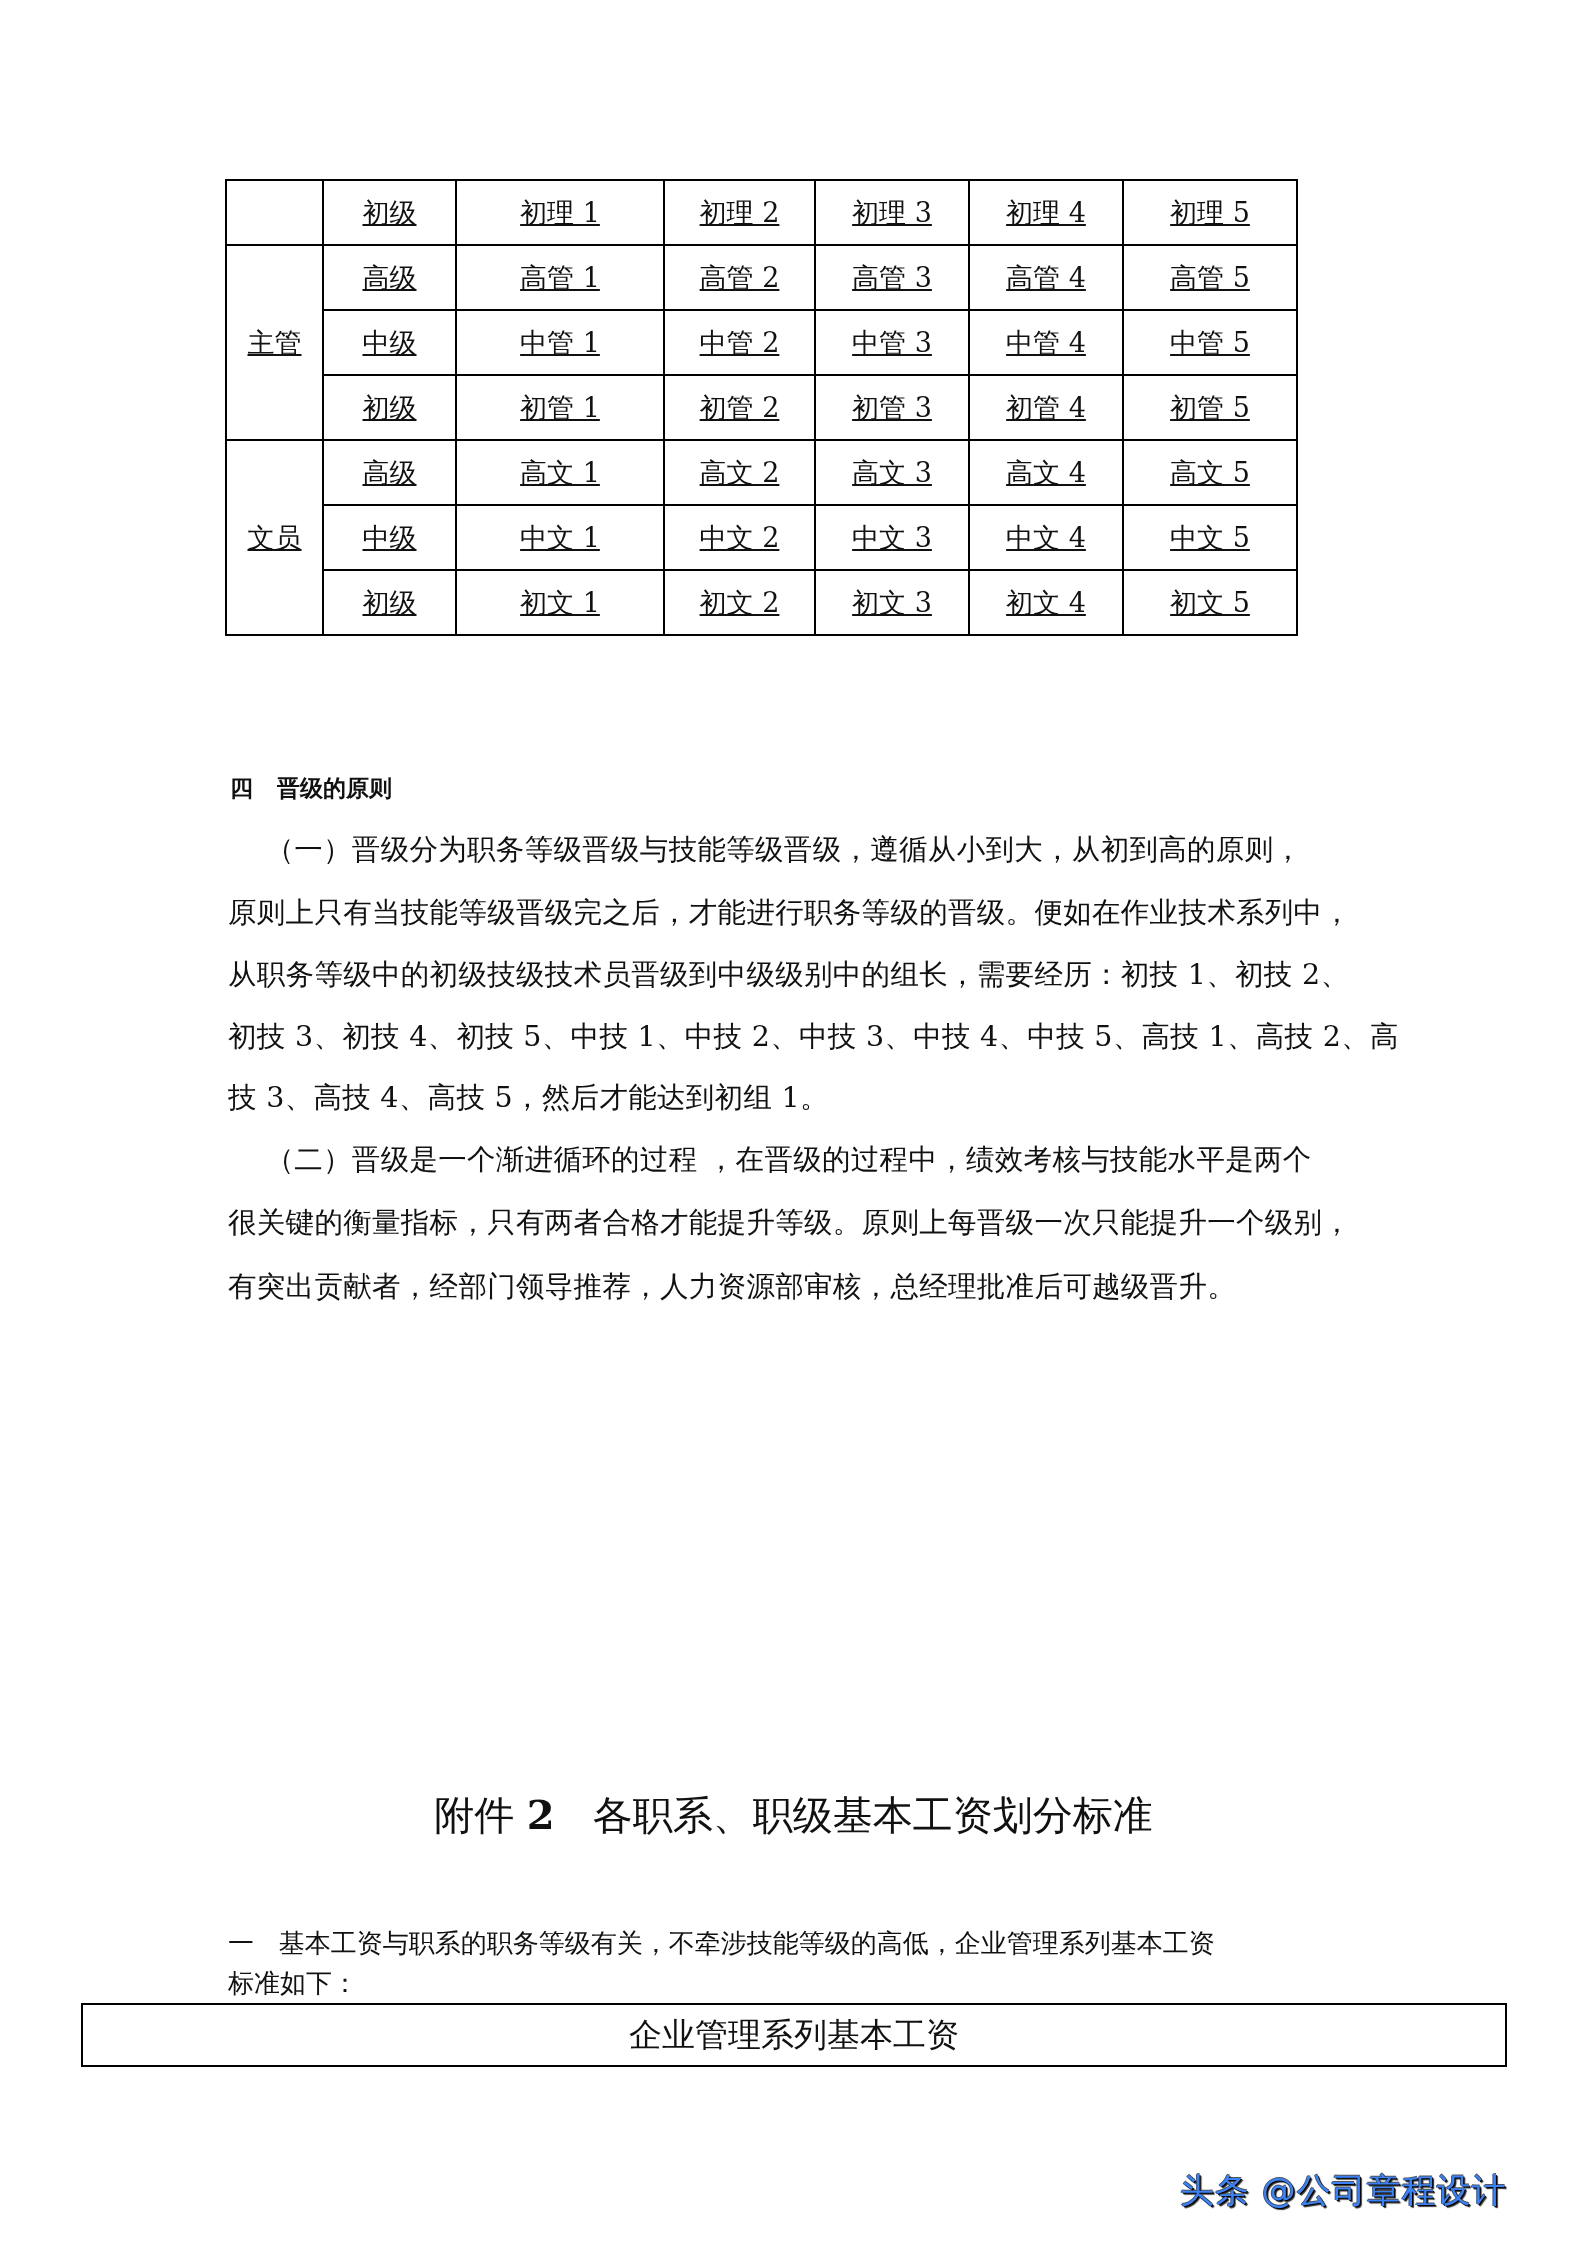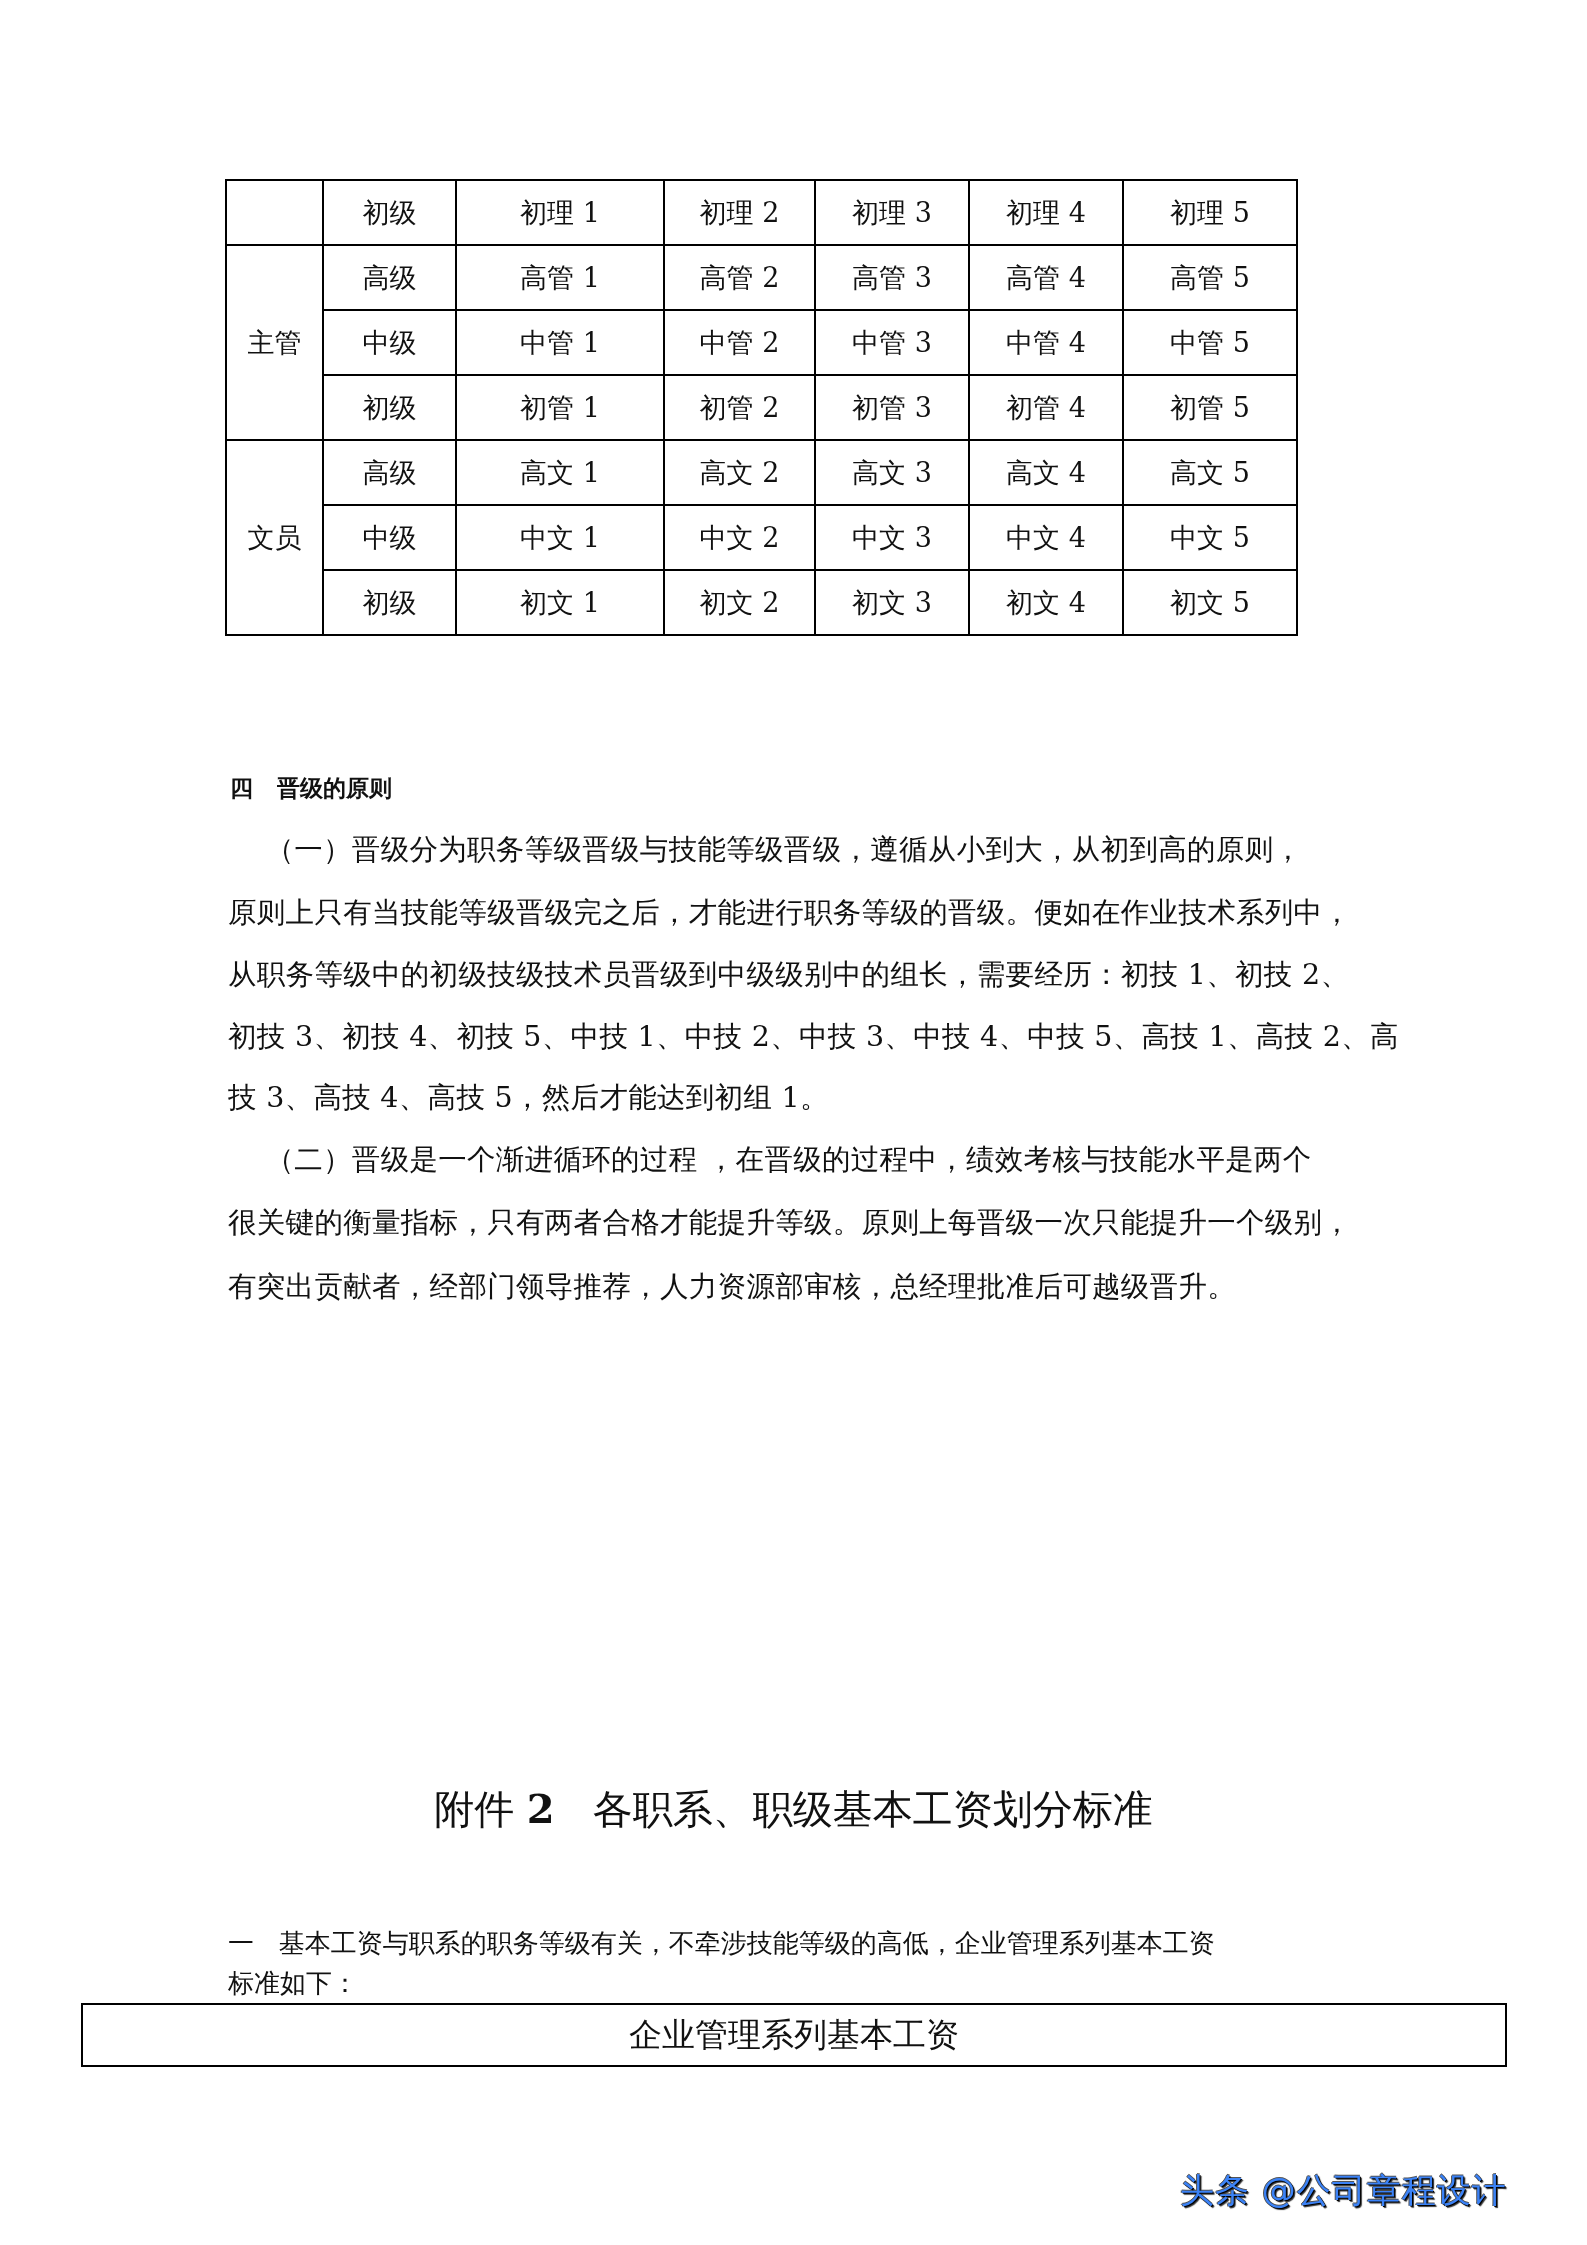--- a/index.html
+++ b/index.html
@@ -17,20 +17,21 @@
     }
     table.grade td {
       border: 2.5px solid #000;
       height: 63px;
       padding: 0;
       text-align: center;
       vertical-align: middle;
       font-size: 27px;
       line-height: 1;
       white-space: nowrap;
+      text-decoration: underline;
     }
     table.grade col.c0 { width: 97px; }
     table.grade col.c1 { width: 133px; }
     table.grade col.c2 { width: 208px; }
     table.grade col.c3 { width: 151px; }
     table.grade col.c4 { width: 154px; }
     table.grade col.c5 { width: 154px; }
     table.grade col.c6 { width: 174px; }
 
     
@@ -42,21 +43,21 @@
     .para-line {
       position: absolute; left: 228px;
       font-size: 28.5px; line-height: 34px;
       white-space: pre; letter-spacing: 0.3px;
     }
 
     
     .appendix-title {
       position: absolute; left: 0; width: 1587px; top: 1785px;
       text-align: center;
-      font-size: 40px; line-height: 48px;
+      font-size: 40px; line-height: 60px;
       white-space: pre;
     }
     .appendix-title .num { font-weight: bold; }
     .note-line {
       position: absolute; left: 228px;
       font-size: 26px; line-height: 32px;
       white-space: pre;
     }
     .salary-box {
       position: absolute; left: 81px; top: 2003px;

